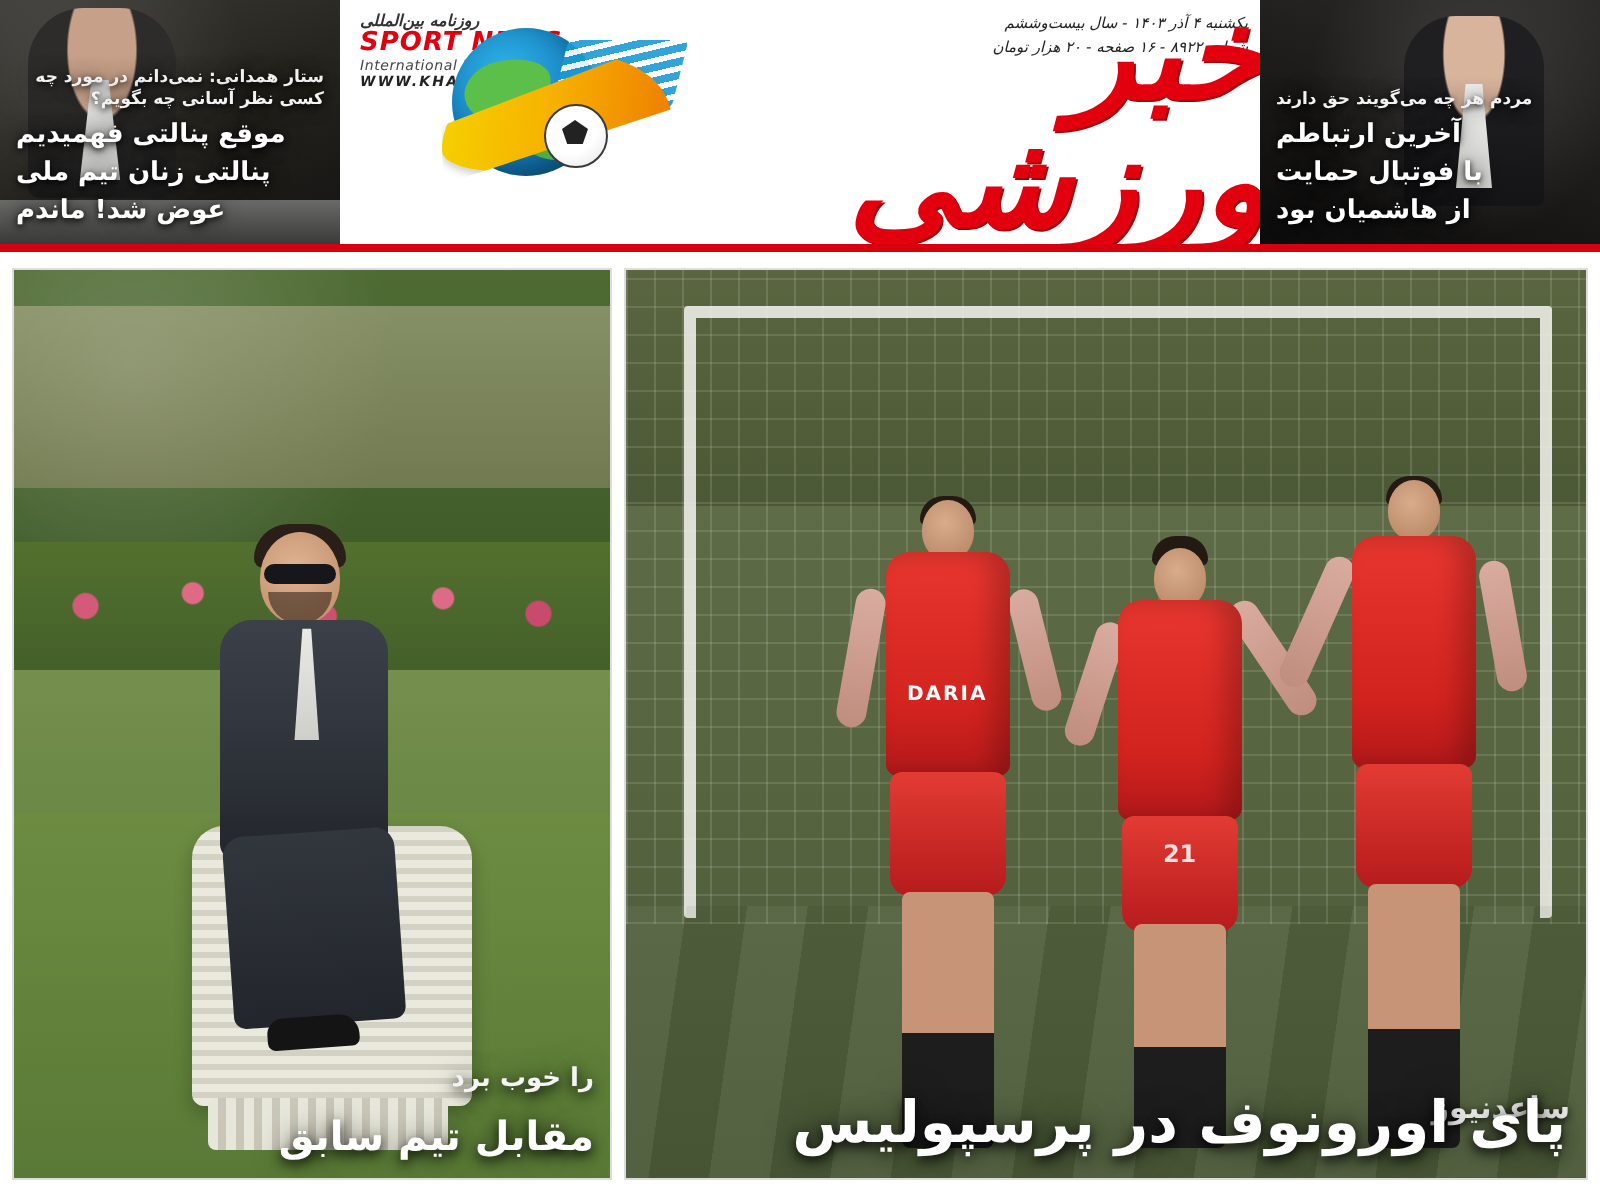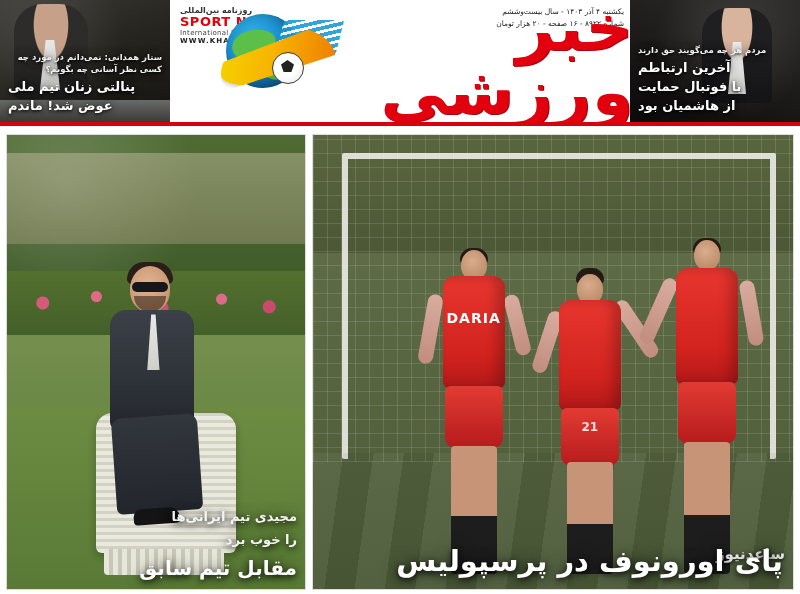--- a/index.html
+++ b/index.html
@@ -146,20 +146,21 @@
 
   
   .logo-block {
     position: absolute;
     left: 170px;
     right: 170px;
     top: 0;
     height: 130px;
     background: #fff;
     overflow: hidden;
+    font-style: italic;
   }
 
   .logo-art {
     position: absolute;
     left: 50px;
     top: 4px;
     width: 120px;
     height: 110px;
   }
   .globe {
@@ -460,23 +461,24 @@
     transform: translateX(-50%);
     color: rgba(255,255,255,0.85);
     font-size: 11px;
     font-weight: bold;
   }
   .player .sponsor {
     position: absolute;
     left: 50%;
     transform: translateX(-50%);
     color: #fff;
-    font-size: 14px;
+    font-size: 10px;
     font-weight: bold;
     letter-spacing: 1px;
+    margin-top: 32px;
   }
 
   
   #p1 { left: 22%; width: 110px; height: 330px; }
   #p1 .head { top: 0; }
   #p1 .torso { top: 26px; height: 112px; }
   #p1 .sleeve-l { left: 4px; top: 44px; height: 70px; transform: rotate(10deg); }
   #p1 .sleeve-r { right: 4px; top: 44px; height: 62px; transform: rotate(-14deg); }
   #p1 .shorts { top: 136px; height: 62px; }
   #p1 .legs { top: 196px; height: 128px; }
@@ -675,20 +677,21 @@
   <div class="masthead">
 
     <div class="teaser left">
       <div class="teaser-photo">
         <div class="bg"></div>
         <div class="subject"></div>
         <div class="desk"></div>
       </div>
       <div class="teaser-text">
         <div class="teaser-kicker">ستار همدانی: نمی‌دانم در مورد چه کسی نظر آسانی چه بگویم؟</div>
+        <div class="teaser-head">موقع پنالتی فهمیدیم</div>
         <div class="teaser-head">پنالتی زنان تیم ملی</div>
         <div class="teaser-head">عوض شد! ماندم</div>
       </div>
     </div>
 
     <div class="logo-block">
 
       <div class="masthead-top-en">
         <div class="mt-line1">روزنامه بین‌المللی</div>
         <div class="mt-sport">SPORT NEWS</div>
@@ -790,20 +793,19 @@
         <div class="glasses"></div>
         <div class="beard"></div>
         <div class="suit"></div>
         <div class="shirt"></div>
         <div class="legs">
           <div class="shoe"></div>
         </div>
       </div>
 
       <div class="headline-side">
-        <div class="kicker">مجیدی تیم ایرانی‌ها</div>
         <div class="kicker">را خوب برد</div>
         <div class="l2">مقابل تیم سابق</div>
       </div>
     </div>
 
   </div>
 </div>
 
 </body></html>

